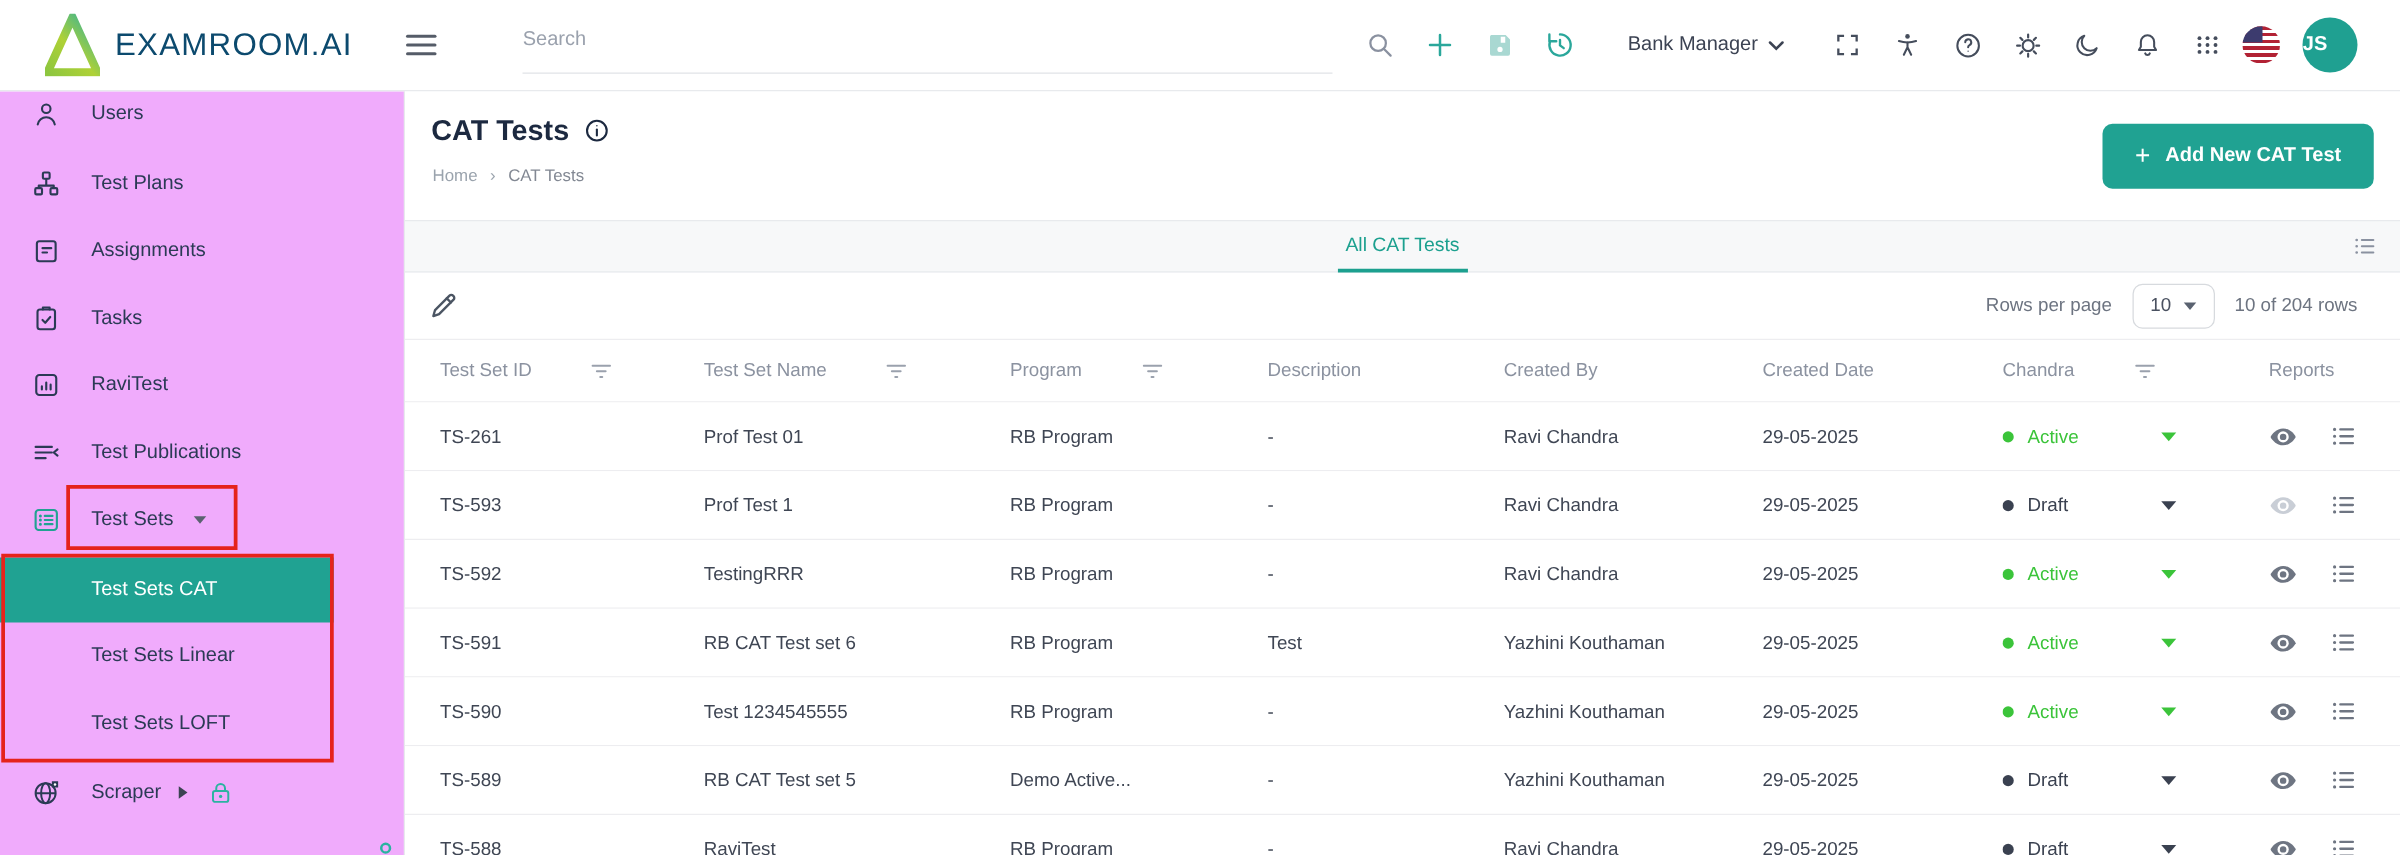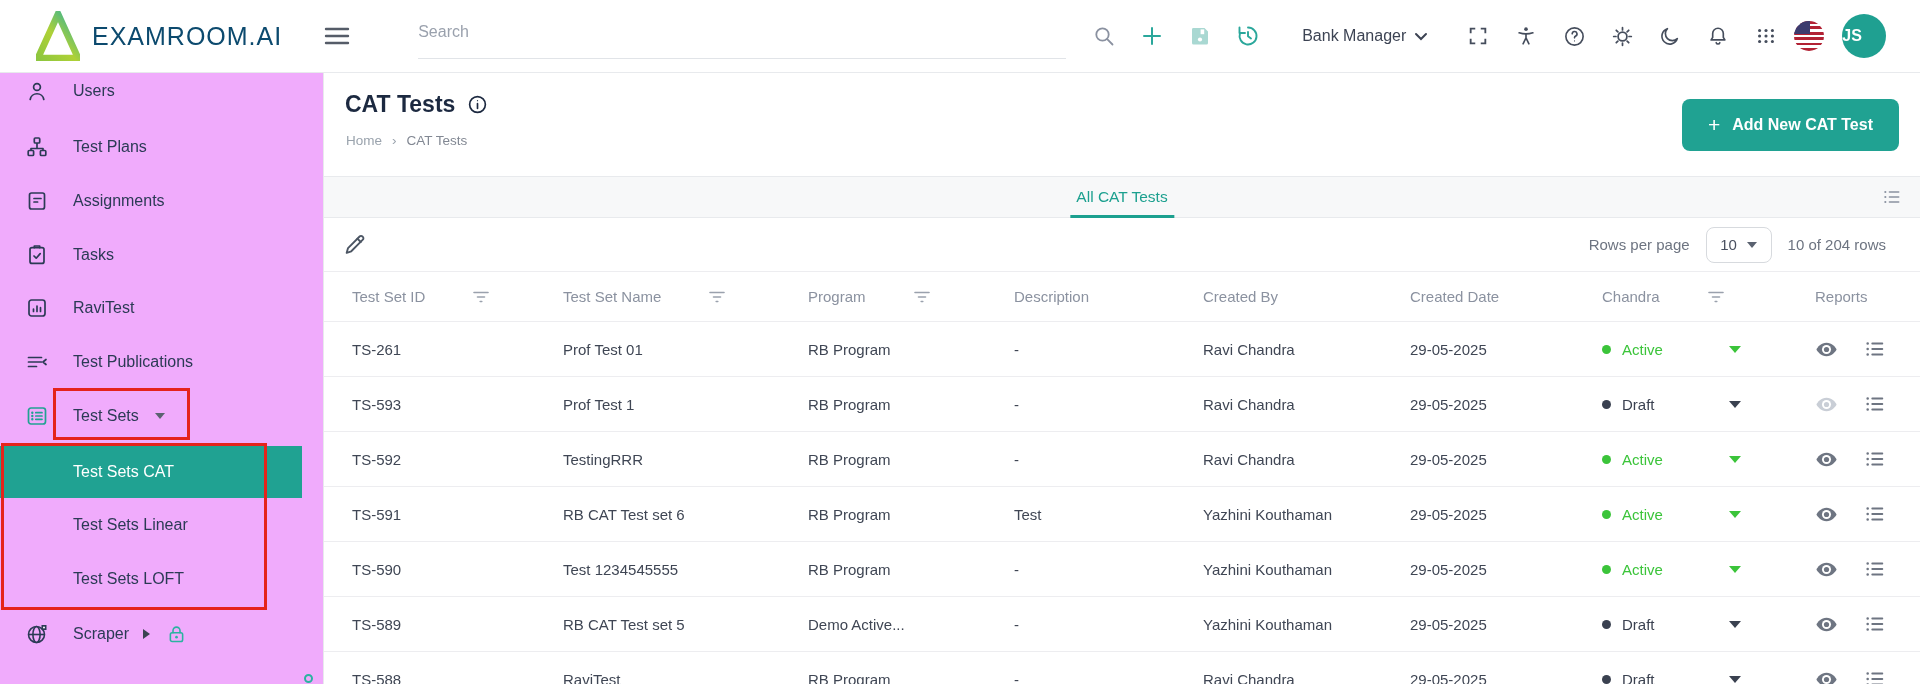--- a/index.html
+++ b/index.html
@@ -30,21 +30,21 @@
     margin:0 30px 0 14px; cursor:pointer; }
 
   
   .sidebar { position:absolute; top:73px; left:0; width:324px; height:611px; background:#f0abfc;
     border-right:1px solid #e8eaed; overflow:hidden; z-index:2; }
   .side-item { position:absolute; left:0; width:324px; height:54px; display:flex; align-items:center;
     padding-left:25px; font-size:16px; color:#2b3a55; cursor:pointer; }
   .side-item .sico { width:24px; display:flex; margin-right:24px; color:#2b3a55; }
   .side-item.teal-ico .sico { color:#20A292; }
   .side-sub { padding-left:73px; }
-  .side-sub.selected { background:#20A292; color:#fff; width:302px; height:52px; }
+  .side-sub.selected { background:#20A292; color:#fff; width:267px; height:52px; }
   .scr-caret { width:0; height:0; border-top:5px solid transparent; border-bottom:5px solid transparent;
     border-left:7px solid #3b4352; margin-left:14px; }
   .anno { position:absolute; border:3px solid #E5231B; pointer-events:none; z-index:4; }
   .partial-dot { position:absolute; left:304px; top:601px; width:9px; height:9px;
     border:2px solid #2AB3A0; border-radius:50%; }
 
   
   .main { position:absolute; left:324px; top:73px; width:1596px; height:611px; background:#fff; }
   .page-head { position:relative; height:103px; }
   .title-row { position:absolute; left:21px; top:18px; display:flex; align-items:center; gap:12px; }

